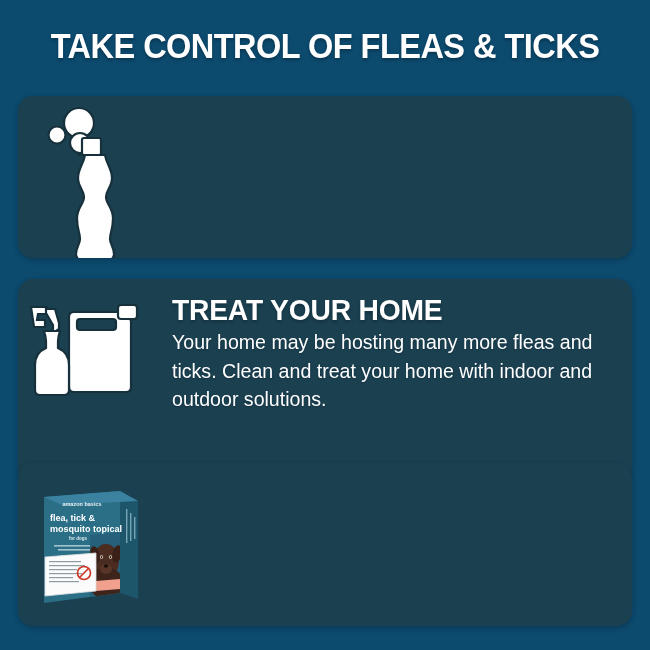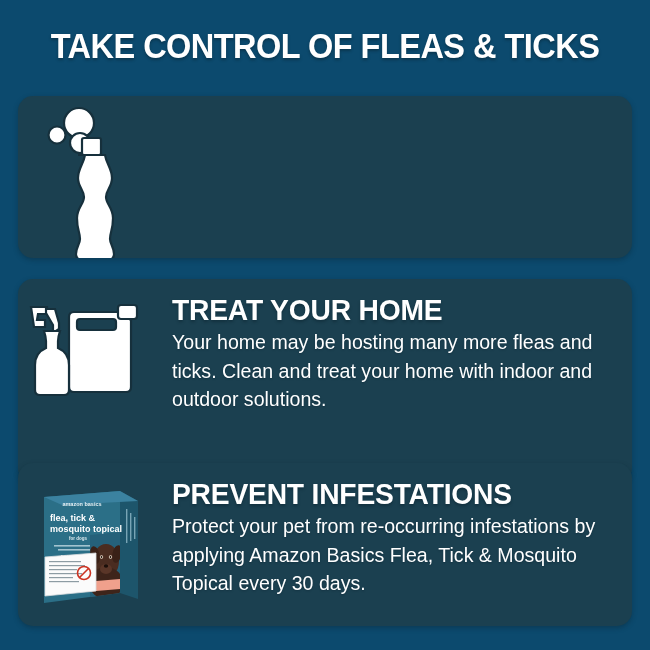--- a/index.html
+++ b/index.html
@@ -220,19 +220,15 @@
           <line x1="41.5" y1="94.5" x2="50.5" y2="85.5" stroke="#cc3322" stroke-width="1.6"></line>
         </g>
 
         <g fill="#8fb8c8" opacity=".8">
           <rect x="88" y="26" width="1.4" height="34"></rect>
           <rect x="92" y="30" width="1.4" height="28"></rect>
           <rect x="96" y="34" width="1.4" height="22"></rect>
         </g>
       </svg>
     </div>
-    <div class="card-text">
-      <div class="card-heading">PREVENT INFESTATIONS</div>
-      <div class="card-body">Protect your pet from re-occurring infestations by applying Amazon Basics Flea, Tick &amp; Mosquito Topical every 30 days.</div>
-    </div>
   </div>
 
 </div>
 
 </body></html>

